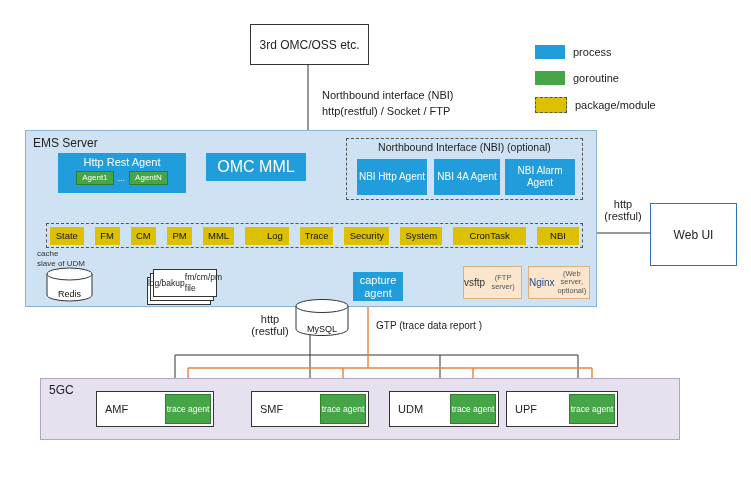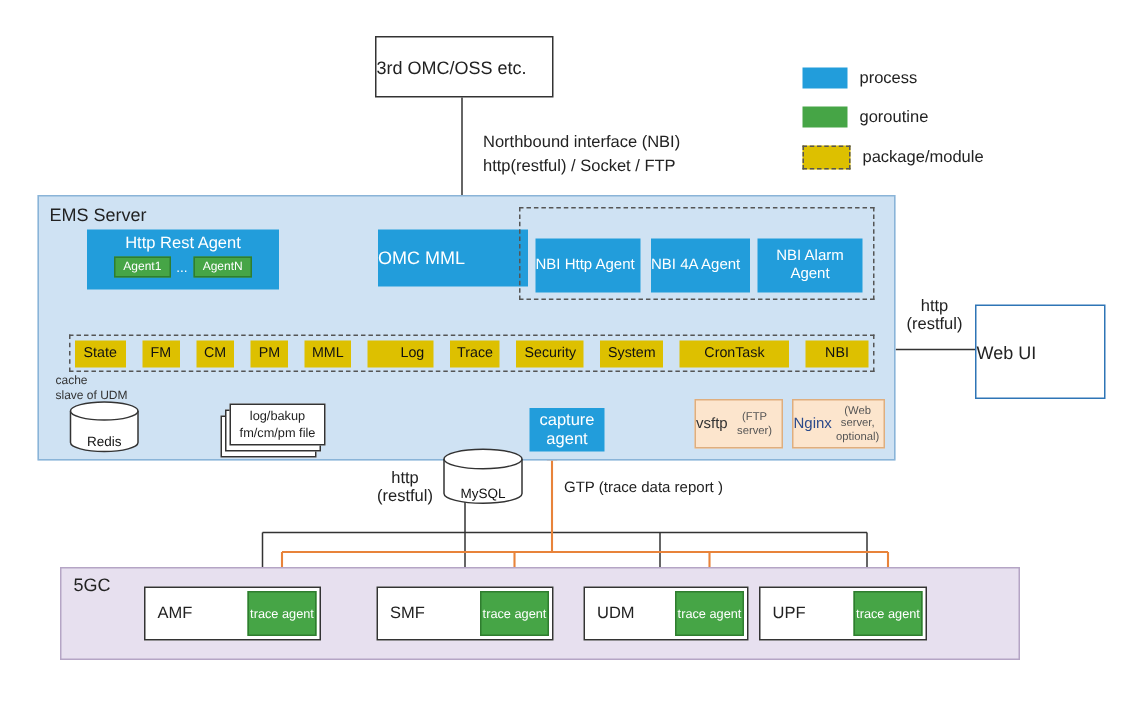--- a/index.html
+++ b/index.html
@@ -1,21 +1,21 @@
 <!DOCTYPE html>
 <html><head>
 <meta charset="utf-8">
 <style>
   html,body{margin:0;padding:0;background:#fff;}
   #stage{
     position:relative;width:751px;height:481px;background:#fff;overflow:hidden;
     font-family:"Liberation Sans","DejaVu Sans",sans-serif;color:#222;
   }
   .abs{position:absolute;}
-  .center{display:flex;align-items:center;justify-content:flex-start;text-align:center;}
+  .center{display:flex;align-items:center;justify-content:center;text-align:center;}
   .pre{white-space:pre-line;}
 
   
   #overlay{position:absolute;left:0;top:0;pointer-events:none;}
 
   
   .plain-box{background:#fff;border:1px solid #333;}
   #top-box{left:250px;top:24px;width:117px;height:39px;font-size:12px;}
 
   
@@ -27,21 +27,21 @@
 
   
   #ems{left:25px;top:130px;width:572px;height:177px;background:#cfe2f3;border:1px solid #8ab4d8;box-sizing:border-box;}
   .ems-title{position:absolute;left:7px;top:5px;font-size:12px;}
   .blue-box{background:#229ddb;color:#fff;}
   #http-rest-agent{left:32px;top:22px;width:128px;height:40px;font-size:11px;display:flex;flex-direction:column;align-items:center;}
   #http-rest-agent .hra-label{margin-top:3px;}
   .agents-row{display:flex;align-items:center;gap:4px;margin-top:3px;}
   .green-chip{background:#46a546;color:#fff;font-size:8px;padding:2px 5px;line-height:1;border:1px solid #2f7d2f;}
   .dots{color:#fff;font-size:9px;line-height:1;}
-  #omc-mml{left:180px;top:22px;width:100px;height:38px;font-size:12px;margin-left:46px;}
+  #omc-mml{left:180px;top:22px;width:100px;height:28px;font-size:16px;}
   #nbi-group{left:320px;top:7px;width:237px;height:62px;border:1px dashed #555;box-sizing:border-box;}
   .nbi-title{position:absolute;left:0;right:0;top:2px;text-align:center;font-size:10.5px;}
   .nbi-agent{position:absolute;top:20px;height:36px;font-size:10px;line-height:1.2;}
   #nbi-agent-0{left:10px;width:70px;}
   #nbi-agent-1{left:87px;width:66px;}
   #nbi-agent-2{left:158px;width:70px;}
 
   
   #module-row{left:20px;top:92px;width:537px;height:25px;border:1px dashed #555;box-sizing:border-box;
     display:flex;align-items:center;gap:11px;padding:0 3px;}
@@ -55,21 +55,21 @@
   
   .small-note{font-size:8px;color:#333;line-height:1.2;}
   #redis-note{left:11px;top:118px;}
   .cyl{position:relative;}
   .cyl-label{position:absolute;left:0;right:0;bottom:4px;text-align:center;font-size:9px;color:#111;}
   #redis{left:20px;top:136px;width:47px;height:36px;}
   #mysql{left:269px;top:131px;width:54px;height:40px;}
   #files{left:121px;top:138px;width:74px;height:38px;}
   .sheet{position:absolute;background:#fff;border:1px solid #333;width:64px;height:28px;box-sizing:border-box;}
   .sheet.s1{left:0;top:8px;} .sheet.s2{left:3px;top:4px;}
-  .sheet.s3{left:6px;top:0;display:flex;flex-direction:column;align-items:center;justify-content:center;font-size:8.5px;line-height:1.25;}
+  .sheet.s3{left:6px;top:0;display:flex;flex-direction:row;align-items:center;justify-content:center;font-size:8.5px;line-height:1.25;}
   #capture-agent{left:327px;top:141px;width:50px;height:29px;font-size:11px;line-height:1.15;padding:1px;box-sizing:border-box;}
   .orange-box{background:#fce5cd;border:1px solid #dfae7e;box-sizing:border-box;
     display:flex;flex-direction:row;align-items:center;justify-content:center;text-align:center;}
   #vsftp{left:437px;top:135px;width:59px;height:33px;}
   #nginx{left:502px;top:135px;width:62px;height:33px;}
   .ob-name{font-size:10px;color:#333;}
   #nginx .ob-name{color:#2b4a8b;}
   .ob-desc{font-size:7.5px;color:#555;line-height:1.15;}
 
   
@@ -166,20 +166,21 @@
         <span class="dots">...</span>
         <span class="green-chip">AgentN</span>
       </div>
     </div>
 
     <div class="abs blue-box center" id="omc-mml">
       <span>OMC MML</span>
     </div>
 
     <div class="abs" id="nbi-group">
+      <div class="nbi-title">Northbound Interface (NBI)  (optional)</div>
       <div class="blue-box center nbi-agent" id="nbi-agent-0">
         <span>NBI Http Agent</span>
       </div>
       <div class="blue-box center nbi-agent" id="nbi-agent-1">
         <span>NBI 4A Agent</span>
       </div>
       <div class="blue-box center nbi-agent" id="nbi-agent-2">
         <span>NBI Alarm Agent</span>
       </div>
     </div>

